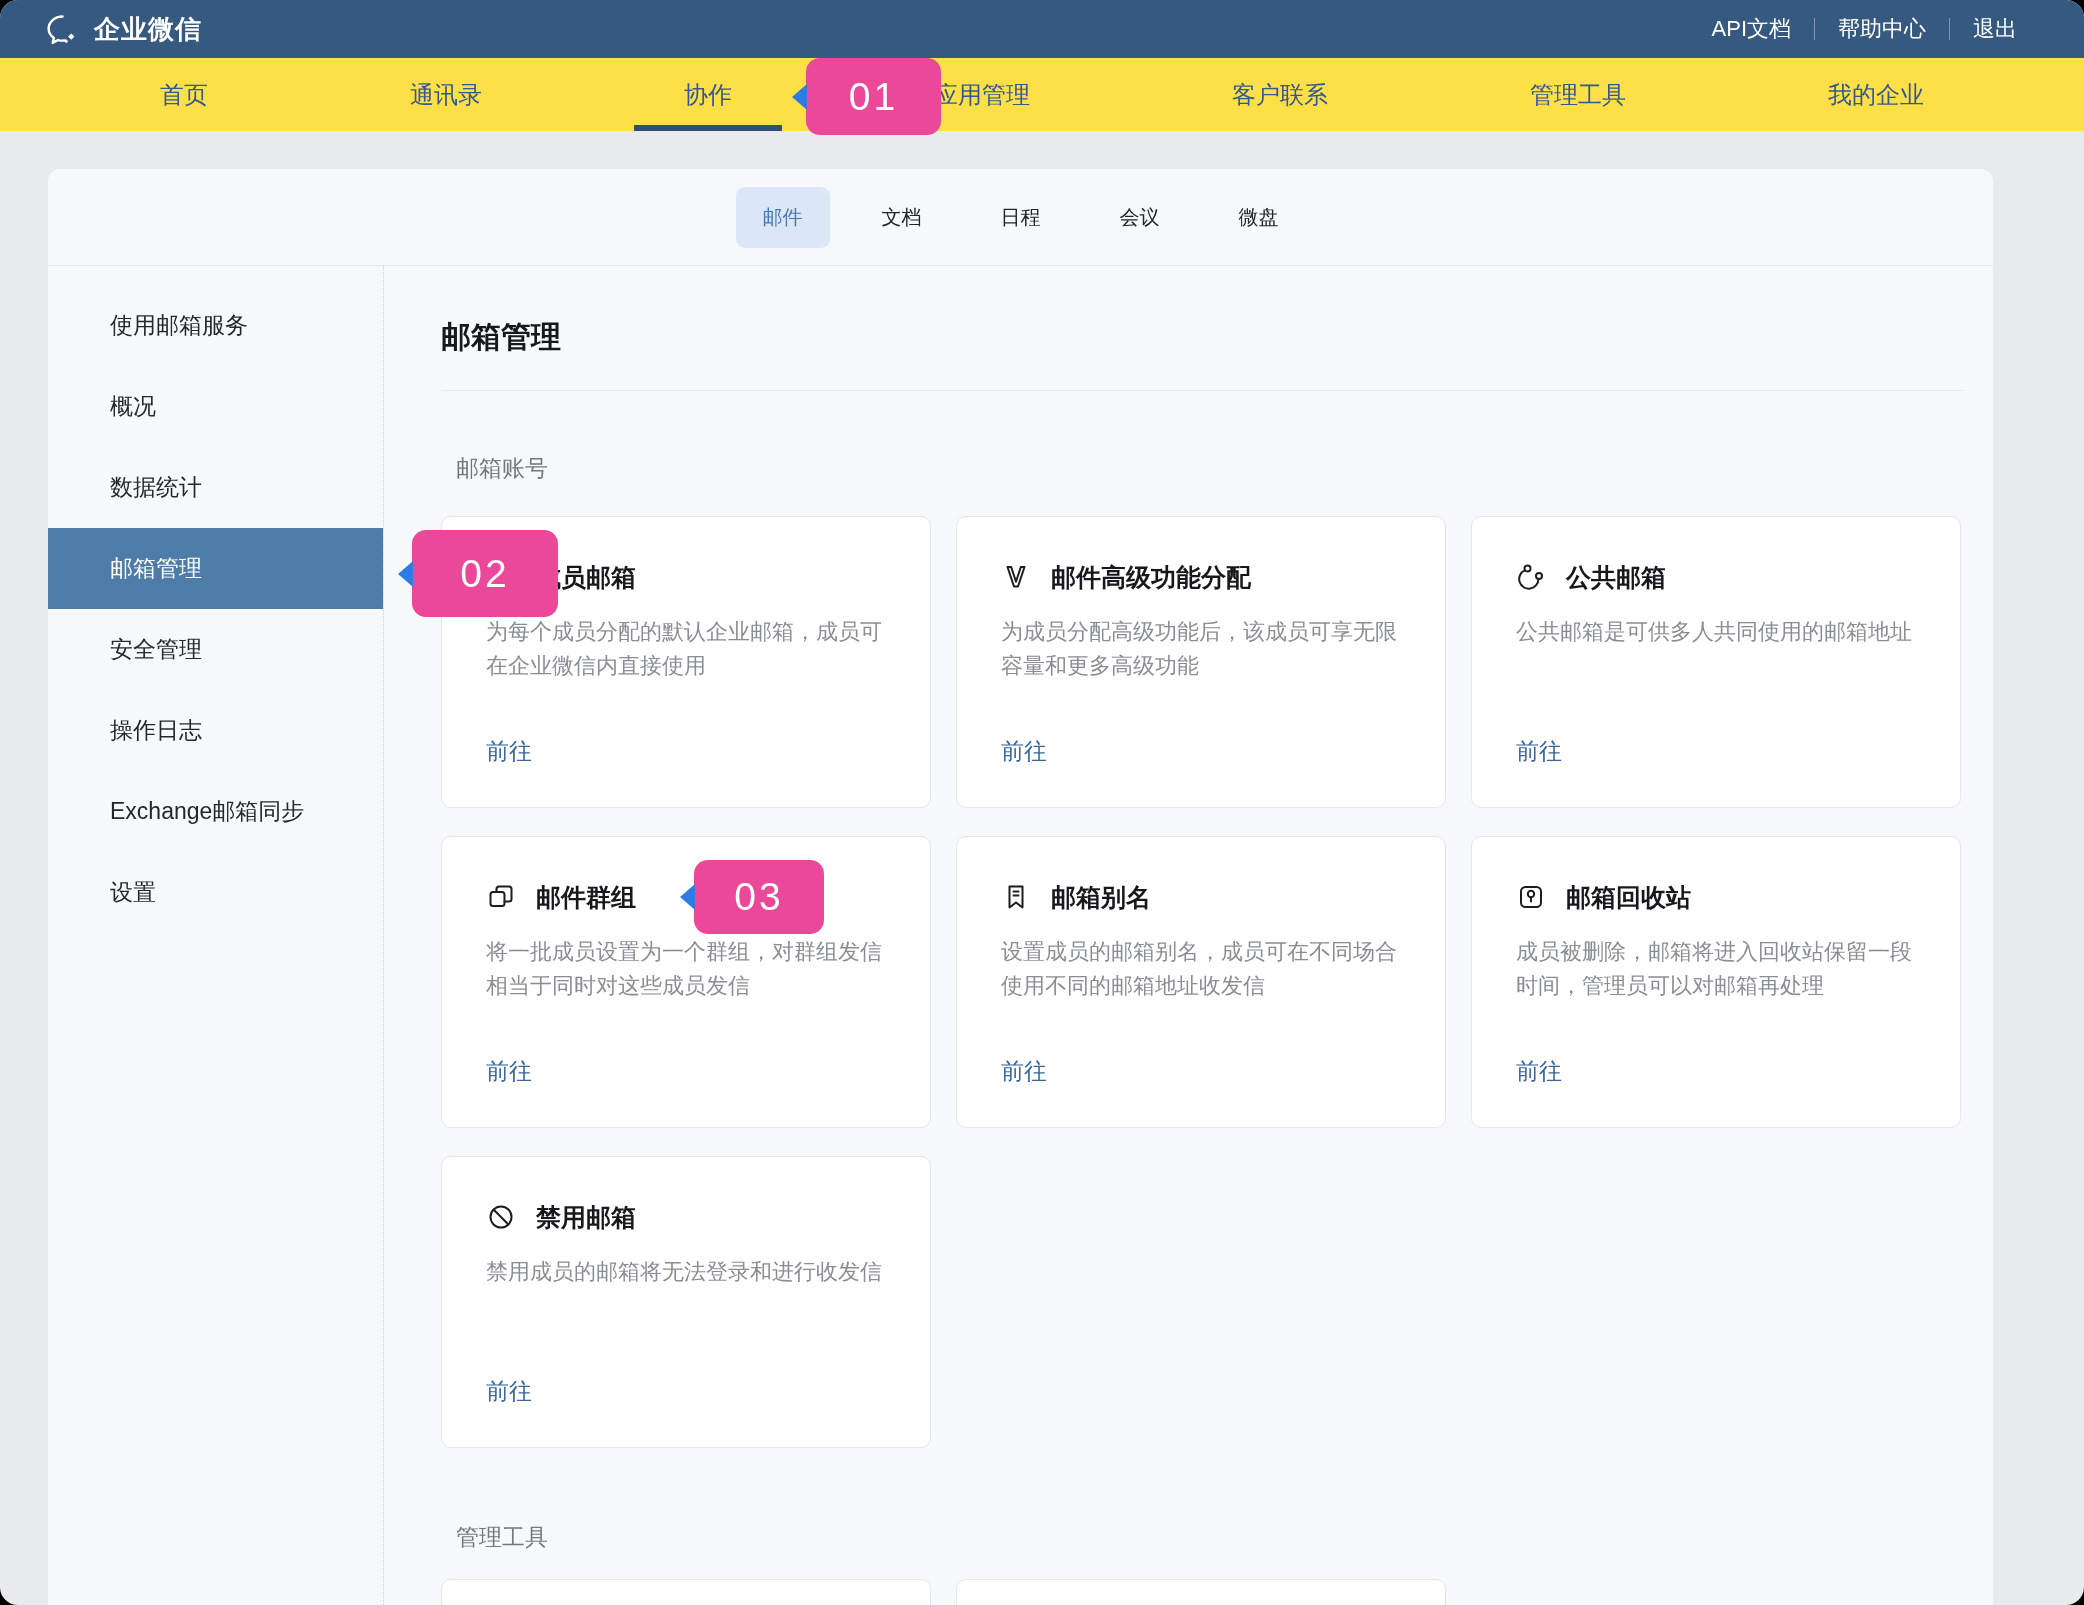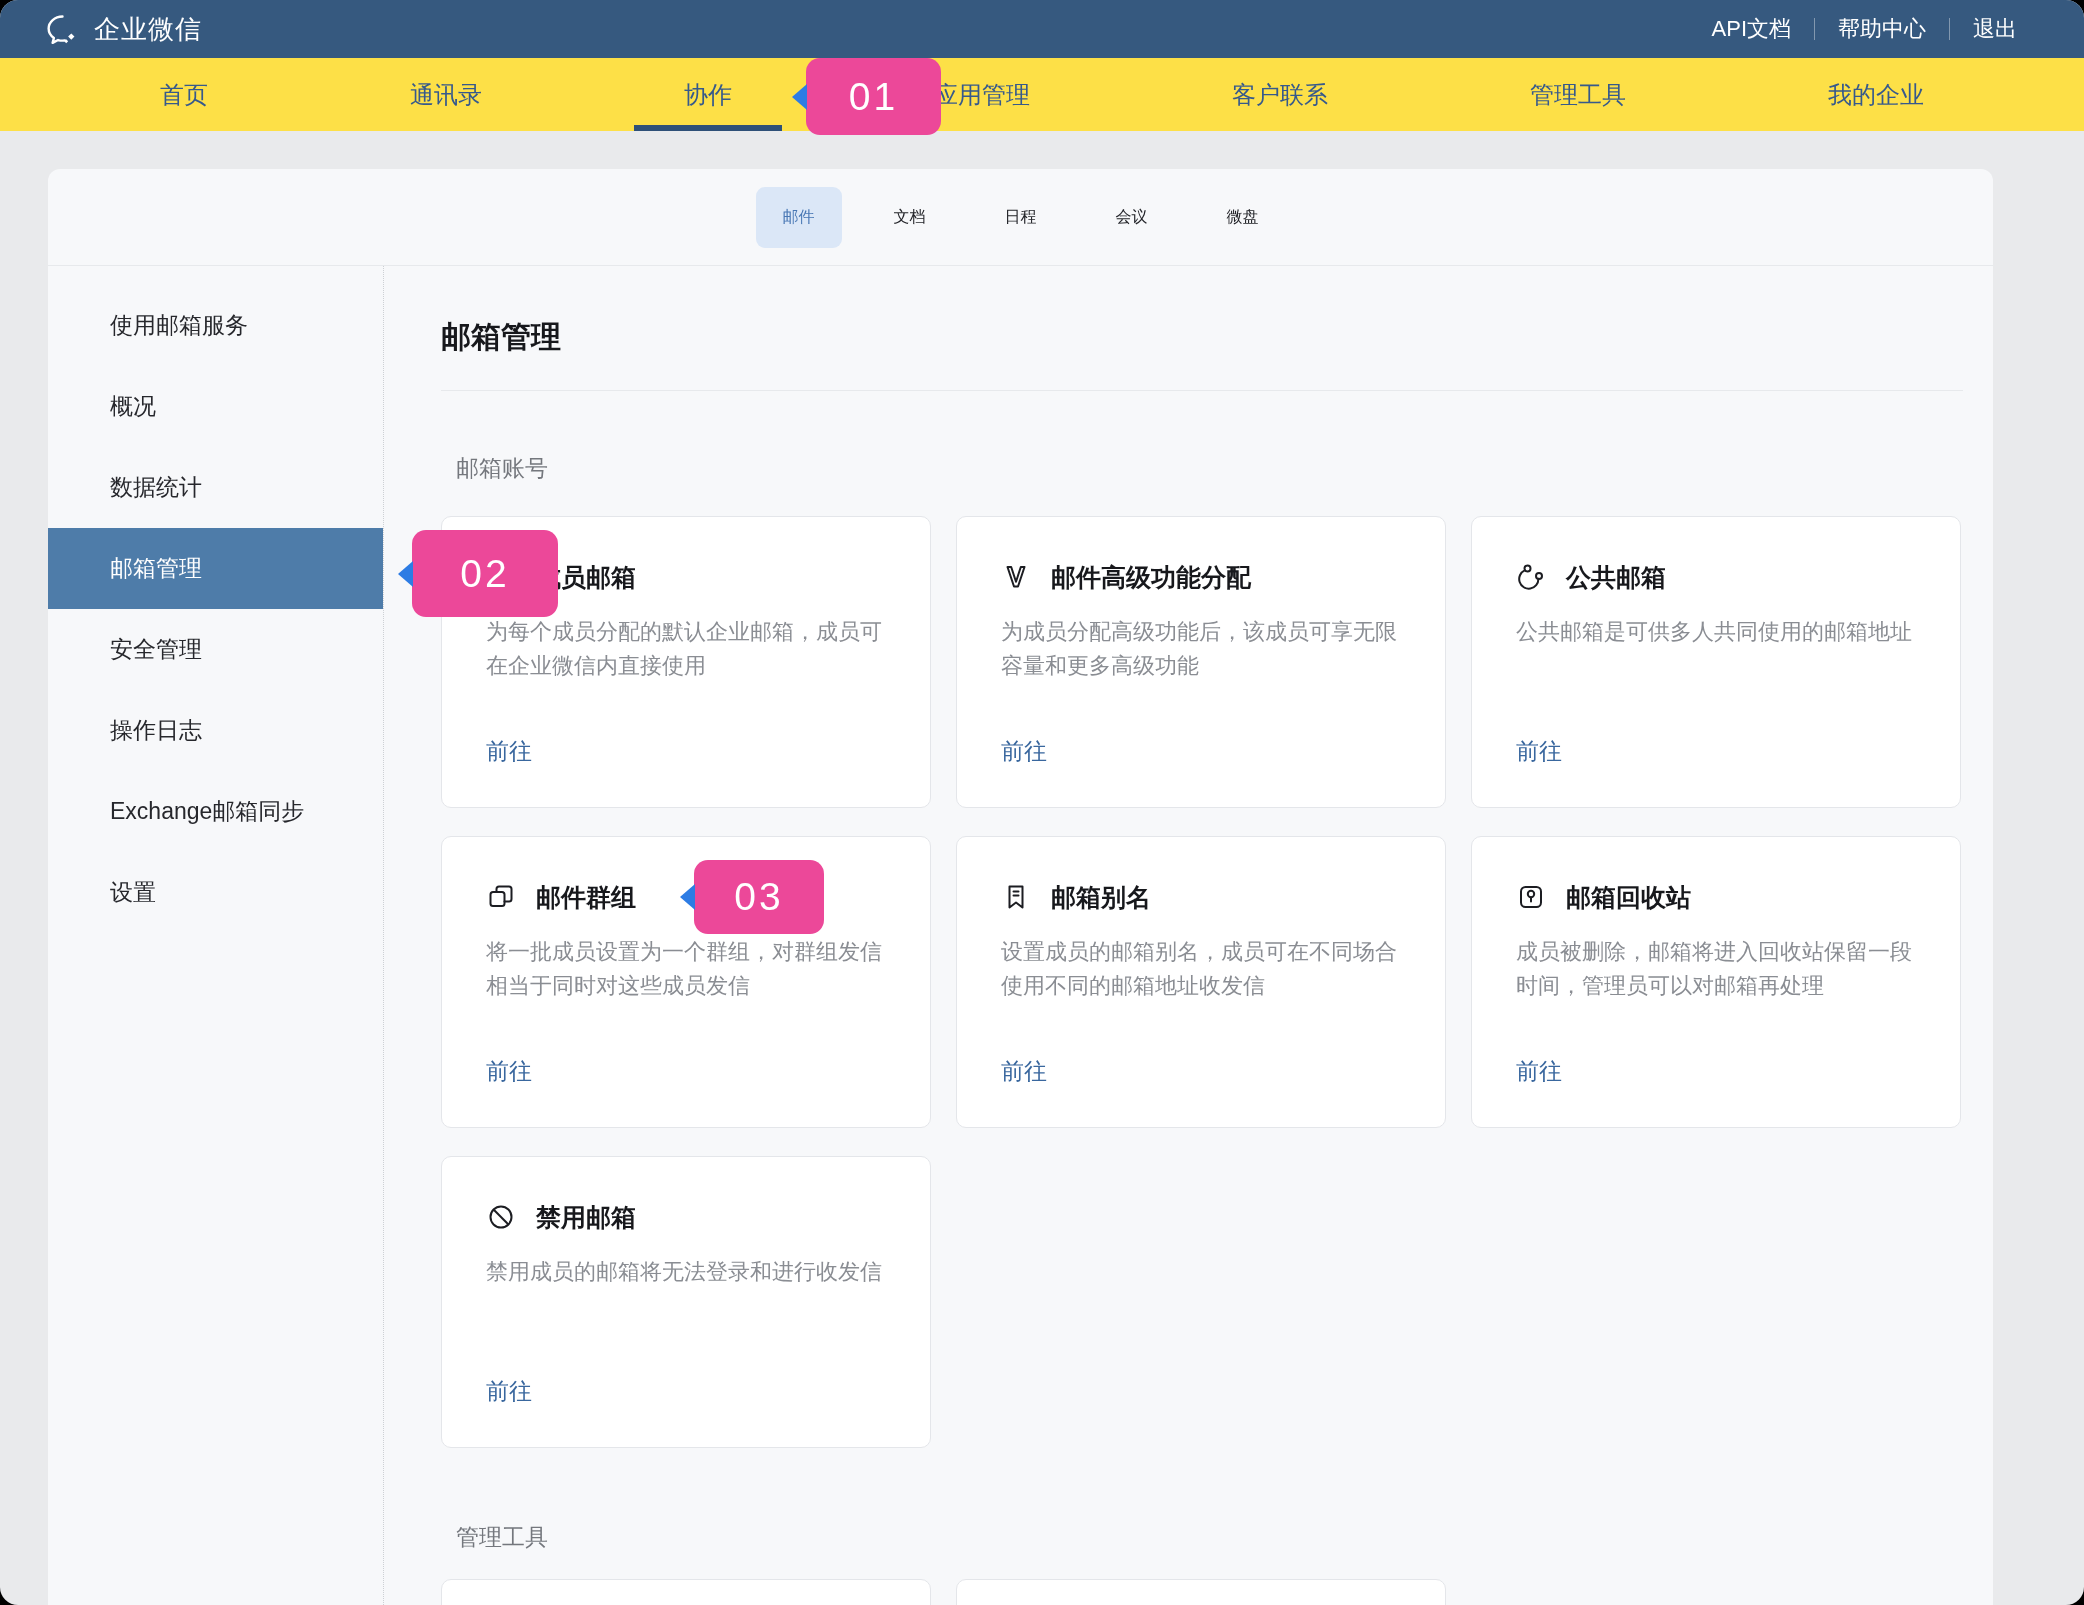--- a/index.html
+++ b/index.html
@@ -7,21 +7,21 @@
     width:2084px;height:1605px;background:#000;overflow:hidden;
     font-family:"Liberation Sans","DejaVu Sans",sans-serif;
     -webkit-font-smoothing:antialiased;
   }
   .window{position:relative;width:2084px;height:1605px;border-radius:18px;overflow:hidden;background:#e9eaec;}
 
   
   .topbar{height:58px;background:#36597f;display:flex;align-items:center;justify-content:space-between;padding:0 44px;}
   .brand{display:flex;align-items:center;gap:13px;}
   .logo svg{display:block;width:37px;height:37px;}
-  .brand-name{color:#fff;font-size:26px;font-weight:normal;letter-spacing:1px;}
+  .brand-name{color:#fff;font-size:26px;font-weight:bold;letter-spacing:1px;}
   .topbar-links{display:flex;align-items:center;}
   .topbar-link{color:#fff;font-size:22px;padding:0 23px;cursor:pointer;}
   .topbar-sep{width:1px;height:22px;background:rgba(255,255,255,.38);}
 
   
   .mainnav{height:73px;background:#fde047;display:flex;align-items:center;justify-content:space-between;padding:0 160px;position:relative;}
   .nav-tab{position:relative;height:73px;display:flex;align-items:center;color:#36598c;font-size:24px;cursor:pointer;}
   .nav-tab.active::after{content:"";position:absolute;left:50%;transform:translateX(-50%);bottom:0;width:148px;height:6px;background:#2e5078;}
 
   
@@ -37,21 +37,21 @@
   .badge-step1{position:absolute;left:806px;top:58px;width:135px;height:77px;z-index:30;}
   .badge-step2{position:absolute;left:412px;top:530px;width:146px;height:87px;z-index:30;}
   .card-badge{flex:none;height:74px;min-width:130px;margin-left:38px;z-index:5;}
 
   
   .panel{
     position:absolute;left:48px;top:169px;width:1945px;height:1436px;
     background:#f7f8fa;border-radius:12px 12px 0 0;display:flex;flex-direction:column;overflow:hidden;
   }
   .panel-header{height:96px;flex:none;display:flex;align-items:center;justify-content:center;gap:25px;border-bottom:1px solid #e7e9ec;}
-  .subtab{height:61px;display:flex;align-items:center;padding:0 27px;font-size:16px;color:#232429;border-radius:9px;cursor:pointer;}
+  .subtab{height:61px;display:flex;align-items:center;padding:0 27px;font-size:20px;color:#232429;border-radius:9px;cursor:pointer;}
   .subtab.active{background:#dbe7f7;color:#4877b4;}
 
   .panel-body{flex:1;display:flex;min-height:0;}
 
   
   .sidebar{width:335px;flex:none;border-right:1px dotted #cdd0d4;padding-top:19px;}
   .side-item{height:81px;display:flex;align-items:center;padding-left:62px;font-size:23px;color:#26272c;cursor:pointer;}
   .side-item.active{background:#4e7ca9;color:#fff;}
 
   

